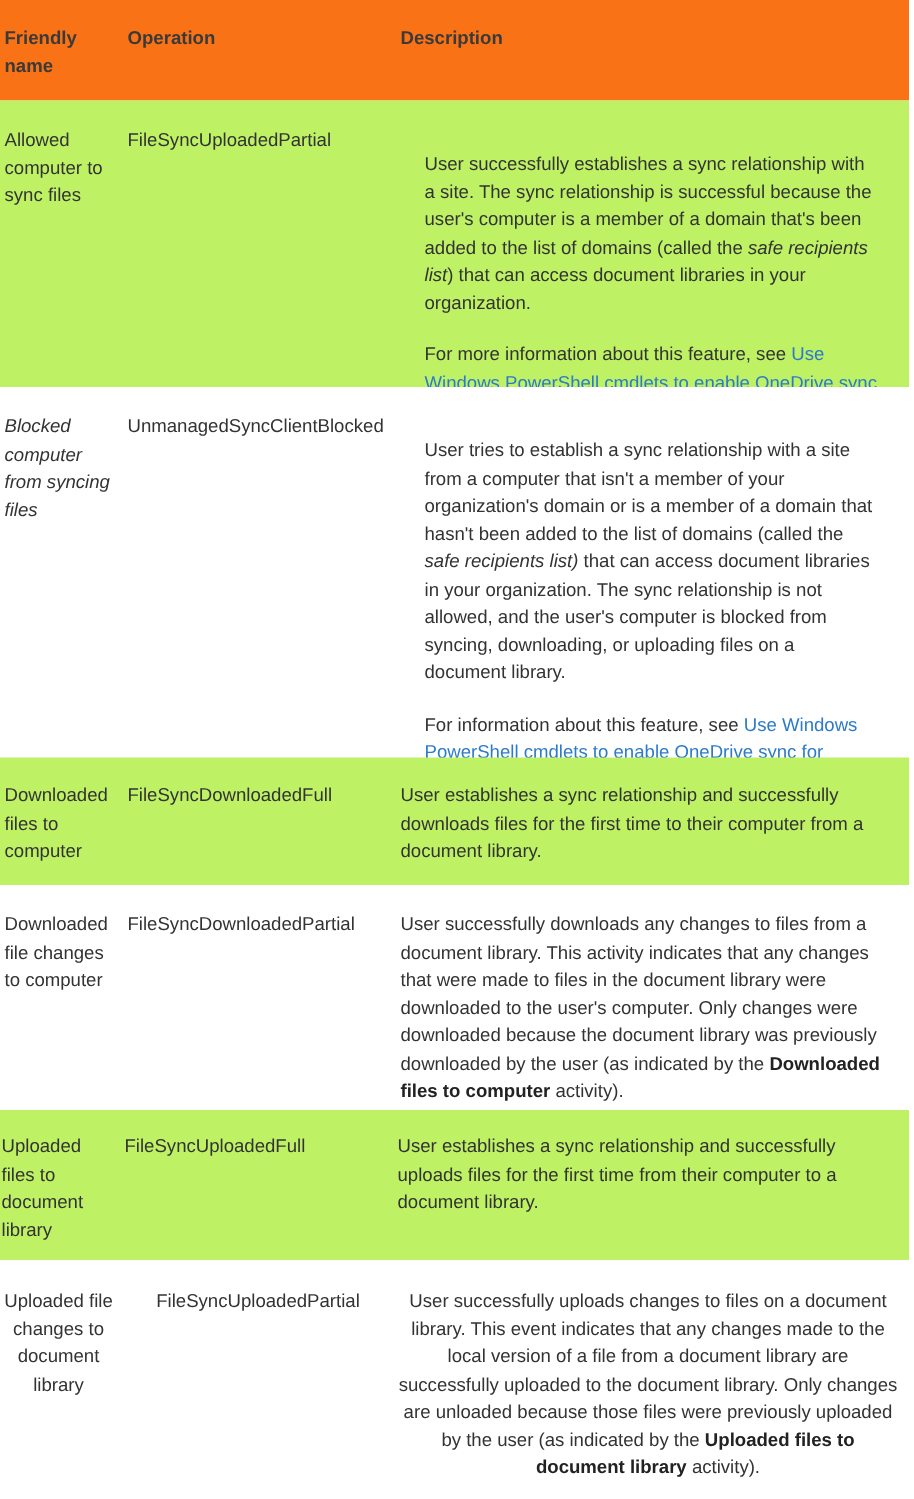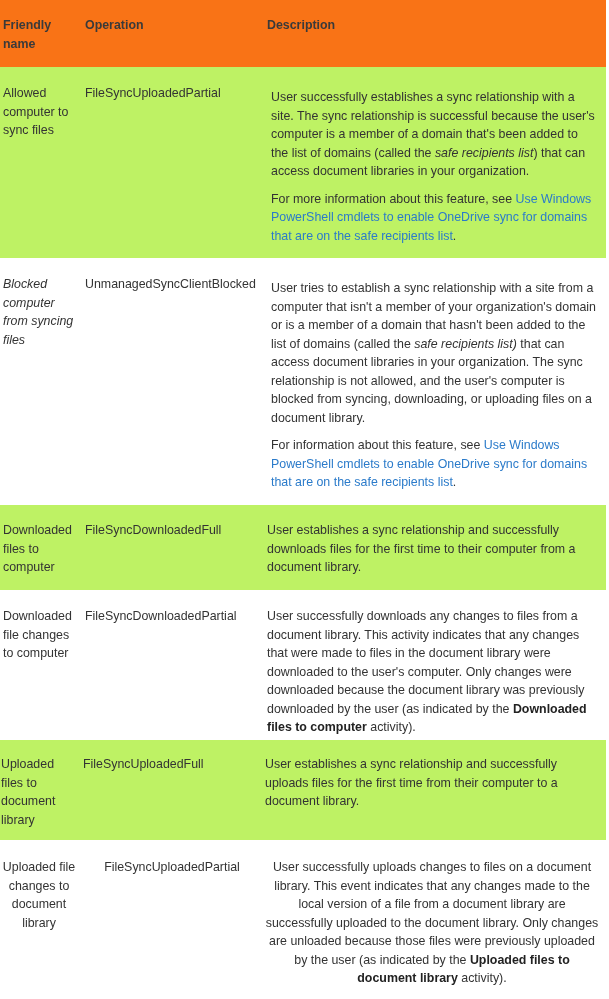--- a/index.html
+++ b/index.html
@@ -14,21 +14,21 @@
     .row.white { background: #ffffff; }
     .row.header { background: #f97316; height: 67px; }
     .cell { position: absolute; line-height: 18.5px; }
     .c-name { left: 3px; width: 76px; }
     .c-op { left: 85px; width: 178px; }
     .c-desc { left: 267px; width: 334px; }
     .row.shift .c-name { left: 1px; }
     .row.shift .c-op { left: 83px; }
     .row.shift .c-desc { left: 265px; }
     .header .cell { top: 16px; font-weight: bold; color: #3a3a3a; }
-    p { margin: 4px; }
+    p { margin: 16px; }
     p + p { margin-top: 9px; }
     a { color: #2b7bca; text-decoration: none; }
     em { font-style: italic; }
     strong { font-weight: bold; color: #222222; }
   </style>
 </head>
 <body>
 
 <div class="table">
 

